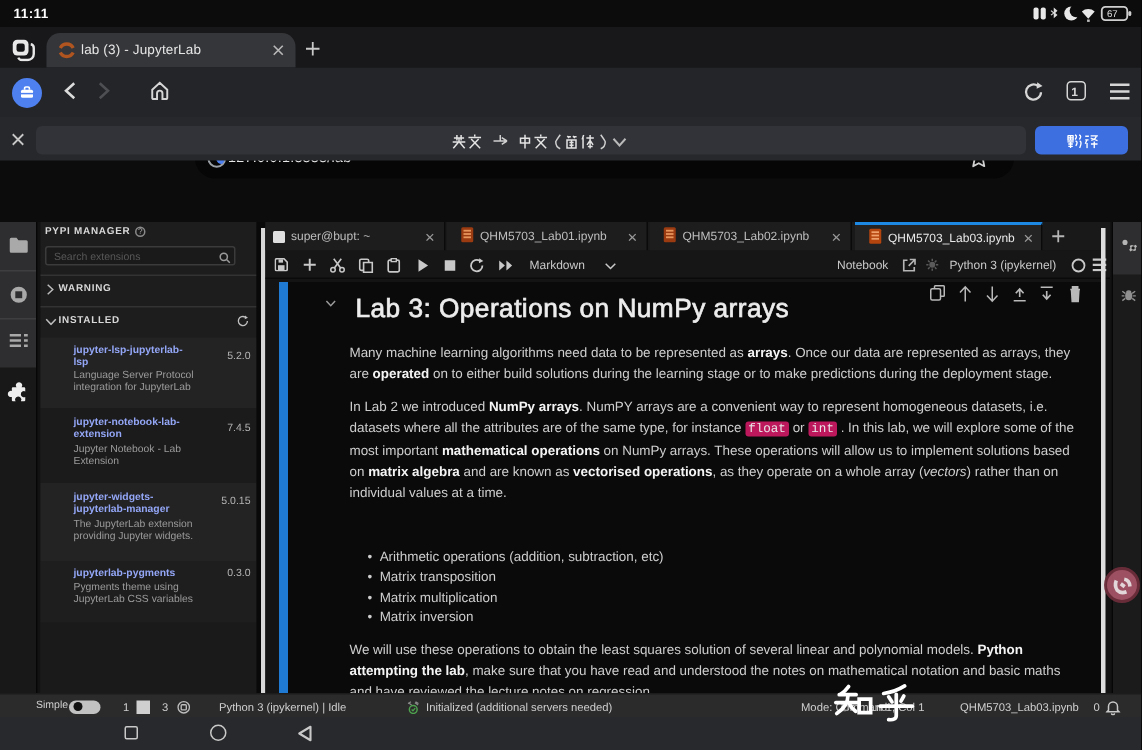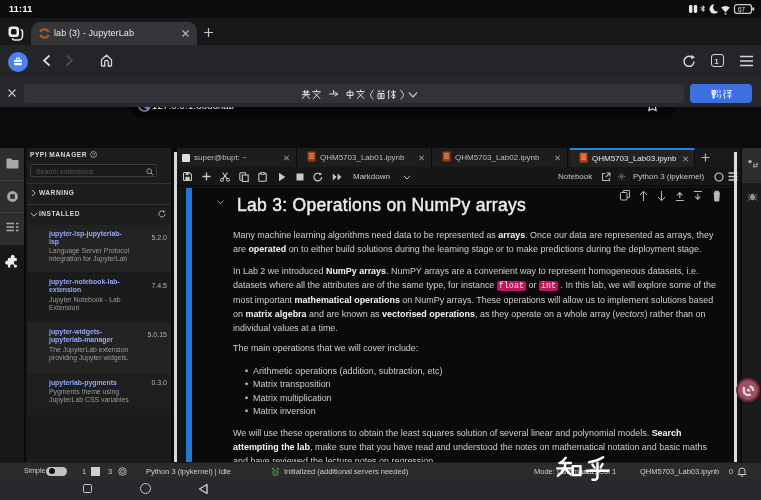--- a/index.html
+++ b/index.html
@@ -365,23 +365,22 @@
             </g>
  <g transform="translate(73,0)">
               <path d="M0.8 1.5 H8.8 M4.8 4 V8.5 M2.2 6.5 L4.8 9.4 L7.4 6.5" stroke-width="1.1"></path>
             </g>
  <g transform="translate(92,0)">
               <path d="M1.5 3 H8 M3 3 V1.2 H6.5 V3 M2.3 3 L2.8 11 H6.8 L7.3 3" fill="#b9b9b9"></path>
             </g>
 </svg>
 <div class="md" style="top:43.1px;">Many machine learning algorithms need data to be represented as <b>arrays</b>. Once our data are represented as arrays, they<br>are <b>operated</b> on to either build solutions during the learning stage or to make predictions during the deployment stage.</div>
 <div class="md" style="top:79.1px;">In Lab 2 we introduced <b>NumPy arrays</b>. NumPY arrays are a convenient way to represent homogeneous datasets, i.e.<br>datasets where all the attributes are of the same type, for instance <code>float</code> or <code>int</code> . In this lab, we will explore some of the<br>most important <b>mathematical operations</b> on NumPy arrays. These operations will allow us to implement solutions based<br>on <b>matrix algebra</b> and are known as <b>vectorised operations</b>, as they operate on a whole array (<i>vectors</i>) rather than on<br>individual values at a time.</div>
-<div class="md" style="top:155.6px;">The main operations that we will cover include:</div>
 <div class="md" style="top:179.1px;line-height:13.3px;"><span style="padding-left:12px;">•&nbsp;&nbsp;Arithmetic operations (addition, subtraction, etc)</span><br><span style="padding-left:12px;">•&nbsp;&nbsp;Matrix transposition</span><br><span style="padding-left:12px;">•&nbsp;&nbsp;Matrix multiplication</span><br><span style="padding-left:12px;">•&nbsp;&nbsp;Matrix inversion</span></div>
-<div class="md" style="top:241.1px;">We will use these operations to obtain the least squares solution of several linear and polynomial models. <b>Search</b><br><b>attempting the lab</b>, make sure that you have read and understood the notes on mathematical notation and basic maths<br>and have reviewed the lecture notes on regression.</div>
+<div class="md" style="top:241.1px;">We will use these operations to obtain the least squares solution of several linear and polynomial models. <b>Python</b><br><b>attempting the lab</b>, make sure that you have read and understood the notes on mathematical notation and basic maths<br>and have reviewed the lecture notes on regression.</div>
 </div>
 </div>
 <div class="abs" id="rstrip">
         <div class="abs" id="rstriptop"></div>
 <svg class="abs" style="left:5px;top:11px;" width="12" height="12" viewBox="0 0 12 12" fill="#b5b5b5">
  <circle cx="3" cy="2.6" r="1.7"></circle>
  <path d="M7.6 4.4 L8.9 4.9 L10.2 4.1 L11 5.3 L10.1 6.4 L10.4 7.8 L9.1 8.4 L7.9 7.9 L6.6 8.6 L5.8 7.5 L6.6 6.3 L6.2 4.9 Z"></path>
  <circle cx="8.4" cy="6.3" r="1.1" fill="#1b1b1b"></circle>
 </svg>
 <svg class="abs" style="left:5px;top:43px;" width="11" height="11" viewBox="0 0 11 11">

